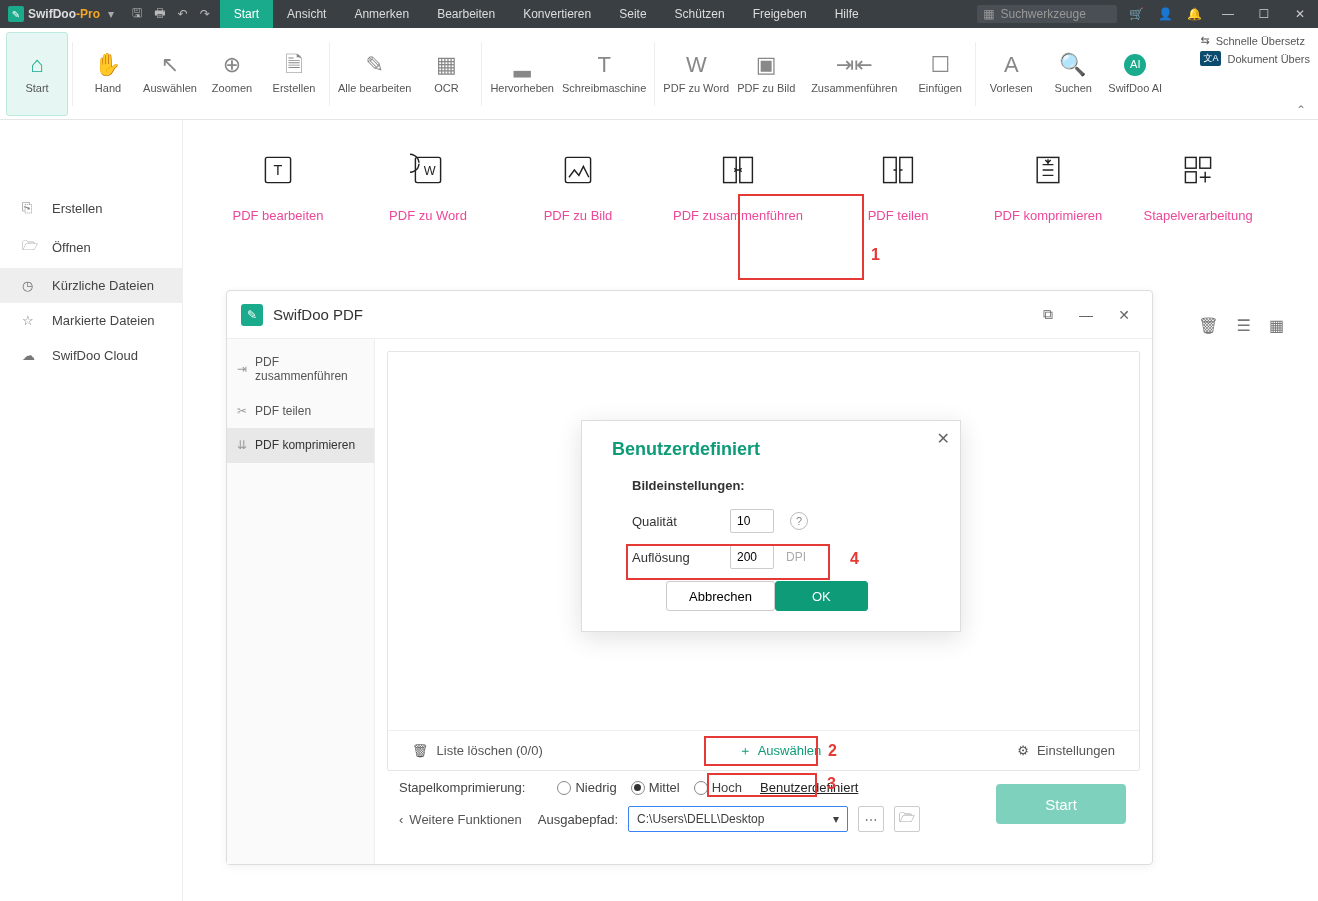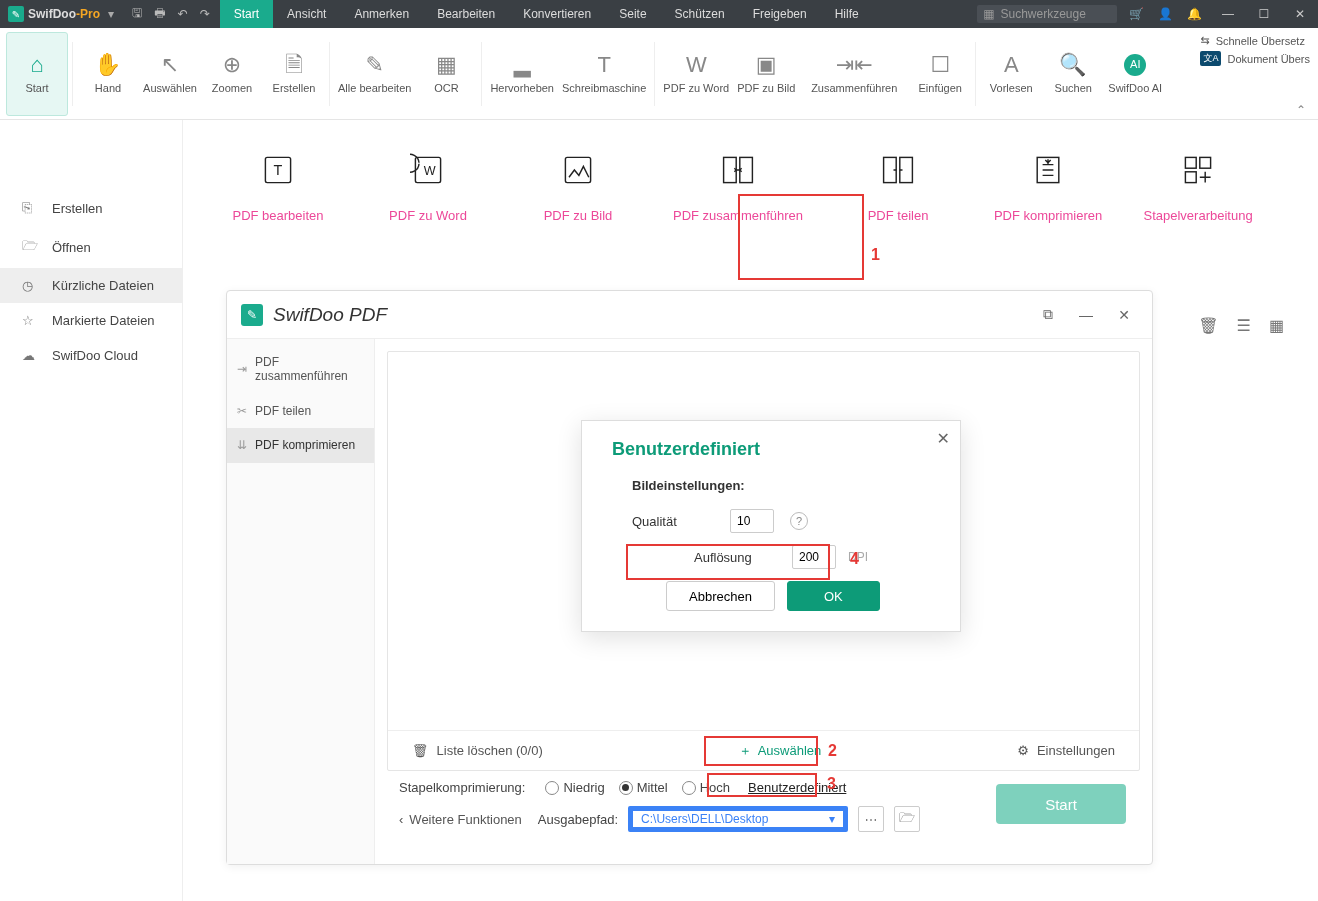--- a/index.html
+++ b/index.html
@@ -49,21 +49,21 @@
 .annot-box { position: absolute; border: 2px solid #e53935; pointer-events: none; }
 .annot-num { position: absolute; color: #e53935; font-size: 16px; font-weight: 600; pointer-events: none; }
 
 .right-view-icons { position:absolute; right: 34px; top: 196px; display:flex; gap:18px; color:#777;}
 .right-view-icons span { cursor:pointer; }
 
 
 .modal { position: absolute; left: 226px; top: 290px; width: 927px; height: 575px; background: #fff; border: 1px solid #ddd; border-radius: 4px; box-shadow: 0 2px 10px rgba(0,0,0,.06); display:flex; flex-direction: column; }
 .modal-header { height: 48px; display:flex; align-items:center; padding: 0 14px; border-bottom: 1px solid #eee; gap:10px;}
 .modal-header .mlogo { width:22px; height:22px; background:#1aab8d; border-radius:3px; display:flex;align-items:center;justify-content:center;color:#fff;font-size:12px;}
-.modal-header .mtitle { font-size: 19px; color:#333;font-style:italic; }
+.modal-header .mtitle { font-size: 15px; color:#333; }
 .modal-header .spacer { flex:1; }
 .modal-header .hbtn { width:28px; text-align:center; color:#666; cursor:pointer; font-size:14px;}
 
 .modal-body { flex:1; display:flex; }
 .modal-sidebar { width: 148px; border-right: 1px solid #eee; background:#fafafa; padding-top: 6px;}
 .modal-sidebar .msitem { display:flex; align-items:center; gap:8px; padding:10px 10px; font-size:12px; color:#555; cursor:pointer; line-height:1.2;}
 .modal-sidebar .msitem.active { background:#e8e8e8; color:#333; }
 .modal-sidebar .msico { color:#999; }
 
 .modal-main { flex:1; position:relative; padding: 12px; }
@@ -72,38 +72,38 @@
 
 .custom-dialog { position:absolute; left:193px; top:68px; width:380px; background:#fff; border:1px solid #ddd; box-shadow: 0 6px 24px rgba(0,0,0,.12); padding: 18px 30px 20px; }
 .custom-dialog .cd-close { position:absolute; right:10px; top:8px; color:#666; cursor:pointer; font-size:16px;}
 .custom-dialog .cd-title { color:#0d9b78; font-size:18px; font-weight:700; margin-bottom: 18px;}
 .custom-dialog .cd-sub { font-size:13px; font-weight:700; color:#333; margin-bottom: 16px; margin-left: 20px;}
 .custom-dialog .cd-row { display:flex; align-items:center; gap: 8px; margin-left:20px; margin-bottom: 12px;}
 .custom-dialog .cd-row label { width: 90px; font-size:13px; color:#333; }
 .custom-dialog .cd-row input { width: 44px; height: 24px; border:1px solid #ccc; border-radius:2px; padding: 0 6px; font-size:12px;}
 .custom-dialog .cd-row .dpi { color:#aaa; font-size:12px; margin-left:4px;}
 .custom-dialog .cd-row .help { width:18px;height:18px;border:1px solid #bbb;border-radius:50%;display:flex;align-items:center;justify-content:center;color:#888;font-size:11px;margin-left:8px;}
-.custom-dialog .cd-actions { display:flex; gap:12px; margin-left: 54px; margin-top: 12px;}
+.custom-dialog .cd-actions { display:flex; gap:0; margin-left: 54px; margin-top: 12px;}
 .custom-dialog .cd-btn { height:30px; border-radius:3px; font-size:13px; cursor:pointer; border:1px solid #ccc; background:#fff; padding: 0 22px;}
 .custom-dialog .cd-btn.ok { background:#0d9b78; border-color:#0d9b78; color:#fff; padding: 0 36px;}
 
 .modal-canvas-footer { position:absolute; left:0; right:0; bottom:0; height:40px; border-top:1px solid #eee; display:flex; align-items:center; justify-content:space-between; padding: 0 24px; font-size:13px; color:#555;}
 .modal-canvas-footer .mid { display:flex; align-items:center; gap:6px; color:#0d9b78; border:2px solid transparent; padding:3px 10px;}
 .modal-canvas-footer .left, .modal-canvas-footer .right { display:flex; align-items:center; gap:8px;}
 
 .modal-bottom { padding: 8px 12px 12px; display:flex; flex-direction:column; gap:10px; font-size:13px; color:#444; position:relative;}
 .modal-bottom .row1 { display:flex; align-items:center; gap: 14px;}
-.modal-bottom .row1 .lbl { margin-right: 6px; }
+.modal-bottom .row1 .lbl { margin-right: 18px; }
 .modal-bottom .radio { display:flex; align-items:center; gap:4px; cursor:pointer;}
 .modal-bottom .radio .dot { width:14px;height:14px;border:1.5px solid #888;border-radius:50%; display:flex;align-items:center;justify-content:center;}
 .modal-bottom .radio.checked .dot::after { content:""; width:7px;height:7px;background:#333;border-radius:50%; }
 .modal-bottom .custom-link { text-decoration: underline; color:#222; cursor:pointer; padding: 1px 4px;}
 .modal-bottom .row2 { display:flex; align-items:center; gap:10px;}
 .modal-bottom .back { display:flex; align-items:center; gap:6px; color:#555; cursor:pointer; margin-right:6px;}
-.modal-bottom .path-select { flex:0 0 220px; height:26px; border:5px solid #3b82f6; border-radius:2px; display:flex; align-items:center; padding:4px 8px; justify-content:space-between; font-size:12px; color:#3b82f6;}
+.modal-bottom .path-select { flex:0 0 220px; height:26px; border:1px solid #3b82f6; border-radius:2px; display:flex; align-items:center; padding:4px 8px; justify-content:space-between; font-size:12px; color:#404040;}
 .modal-bottom .smallbtn { width:26px; height:26px; border:1px solid #ccc; border-radius:2px; display:flex;align-items:center;justify-content:center; color:#555;}
 .modal-bottom .start-btn { position:absolute; right:14px; bottom:20px; width:130px; height:40px; background:#7ed1bd; color:#fff; border:none; border-radius:4px; font-size:15px; cursor:pointer;}
 
 </style>
 </head>
 <body>
 
 <div class="titlebar">
   <div class="logo">
     <div class="logo-icon">✎</div>
@@ -362,21 +362,21 @@
 
         <div class="custom-dialog">
           <div class="cd-close">✕</div>
           <div class="cd-title">Benutzerdefiniert</div>
           <div class="cd-sub">Bildeinstellungen:</div>
           <div class="cd-row">
             <label>Qualität</label>
             <input type="text" value="10" style="">
             <span class="help">?</span>
           </div>
-          <div class="cd-row" style="position:relative;justify-content:center;">
+          <div class="cd-row" style="position:relative;">
             <label>Auflösung</label>
             <input type="text" value="200" style="">
             <span class="dpi">DPI</span>
           </div>
           <div class="cd-actions">
             <button class="cd-btn">Abbrechen</button>
             <button class="cd-btn ok">OK</button>
           </div>
         </div>
 

